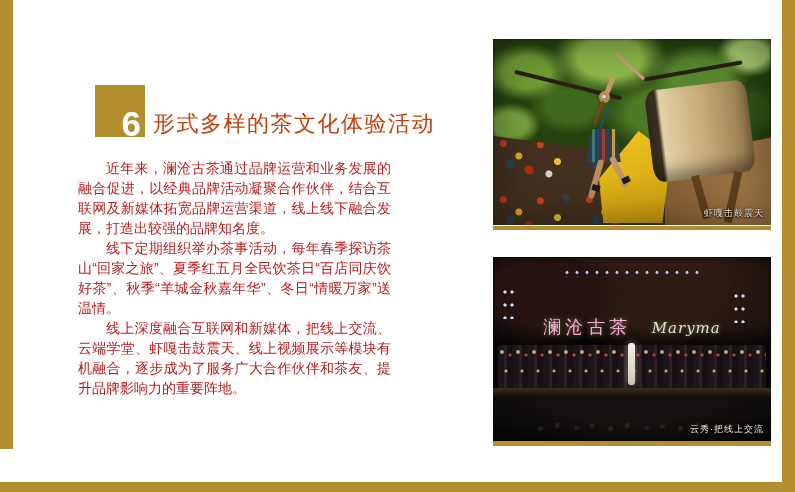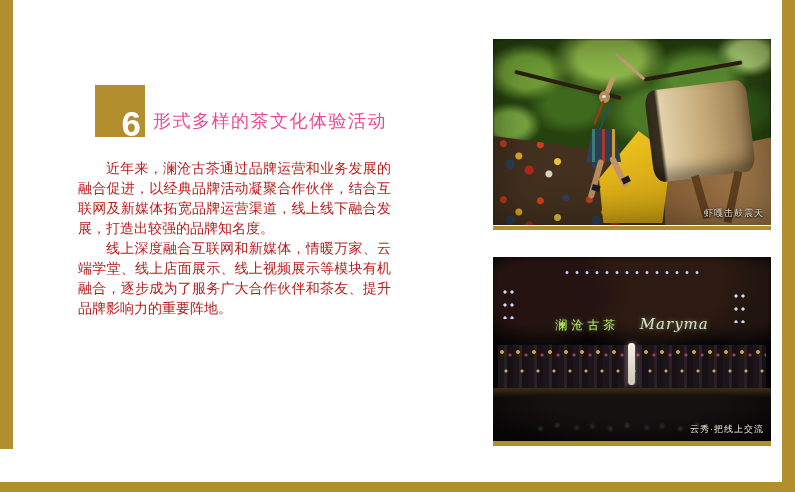--- a/index.html
+++ b/index.html
@@ -18,21 +18,21 @@
   .num-box{
     position:absolute; left:95px; top:85px; width:50px; height:52px;
     background:var(--gold); display:flex; align-items:flex-end; justify-content:flex-end;
     padding:0 4px 0 0; box-sizing:border-box;
   }
   .num-box .num{
     color:#ffffff; font-size:35px; font-weight:bold; line-height:0.92;
     transform:translateY(3px);
   }
   .page-title{
-    position:absolute; left:153px; top:109px; font-size:18px; color:#ec4899;
+    position:absolute; left:153px; top:109px; font-size:22px; color:#c2410c;
     letter-spacing:1.5px; white-space:nowrap;
   }
 
   
   .body-text{
     position:absolute; left:78px; top:158px; width:313px;
     font-size:14px; line-height:20px; color:#b91c1c; text-align:justify;
   }
   .body-text p{ margin:0; text-indent:2em; }
 
@@ -141,21 +141,21 @@
   }
   .pb-sidelights{
     width:12px; height:30px;
     background-image:radial-gradient(circle at 3px 3px,#cfe0ff 1.2px,transparent 2px);
     background-size:7px 13px;
   }
   .pb-sidelights-left{ left:9px; top:32px; }
   .pb-sidelights-right{ right:26px; top:36px; }
   .pb-brand{ left:0; right:0; top:58px; text-align:center; white-space:nowrap; }
   .pb-brand-cn{
-    font-family:"DejaVu Serif","Liberation Serif",serif; font-size:12px; color:#bef264;
+    font-family:"DejaVu Serif","Liberation Serif",serif; font-size:18px; color:#f9a8d4;
     letter-spacing:4px; text-shadow:0 0 5px rgba(170,220,150,.55);
   }
   .pb-brand-script{
     font-family:"DejaVu Serif","Liberation Serif",serif; font-style:italic; font-size:15px;
     color:#d9e4ca; margin-left:16px; letter-spacing:1px;
     text-shadow:0 0 5px rgba(190,230,170,.5);
   }
   .pb-performers{
     left:5px; right:5px; top:88px; height:44px; border-radius:3px;
     background-color:#14101a;
@@ -196,21 +196,22 @@
   <div class="bar bar-right"></div>
   <div class="bar bar-bottom"></div>
 
   <div class="num-box">
     <span class="num">6</span>
   </div>
   <div class="page-title">形式多样的茶文化体验活动</div>
 
   <div class="body-text">
     <p>近年来，澜沧古茶通过品牌运营和业务发展的融合促进，以经典品牌活动凝聚合作伙伴，结合互联网及新媒体拓宽品牌运营渠道，线上线下融合发展，打造出较强的品牌知名度。</p>
-    <p>线上深度融合互联网和新媒体，情暖万家、云端学堂、线上店面展示、线上视频展示等模块有机融合，逐步成为了服务广大合作伙伴和茶友、提升品牌影响力的重要阵地。</p>
+    <p>线下定期组织举办茶事活动，每年春季探访茶山“回家之旅”、夏季红五月全民饮茶日“百店同庆饮好茶”、秋季“羊城金秋嘉年华”、冬日“情暖万家”送温情。</p>
+    <p>线上深度融合互联网和新媒体，把线上交流、云端学堂、虾嘎击鼓震天、线上视频展示等模块有机融合，逐步成为了服务广大合作伙伴和茶友、提升品牌影响力的重要阵地。</p>
   </div>
 
   <div class="photo photo-top">
     <div class="layer pt-foliage"></div>
     <div class="layer pt-branch pt-branch1"></div>
     <div class="layer pt-branch pt-branch2"></div>
     <div class="layer pt-ground"></div>
     <div class="layer pt-crowd"></div>
     <div class="layer pt-cloth"></div>
     <div class="layer pt-drum"></div>

